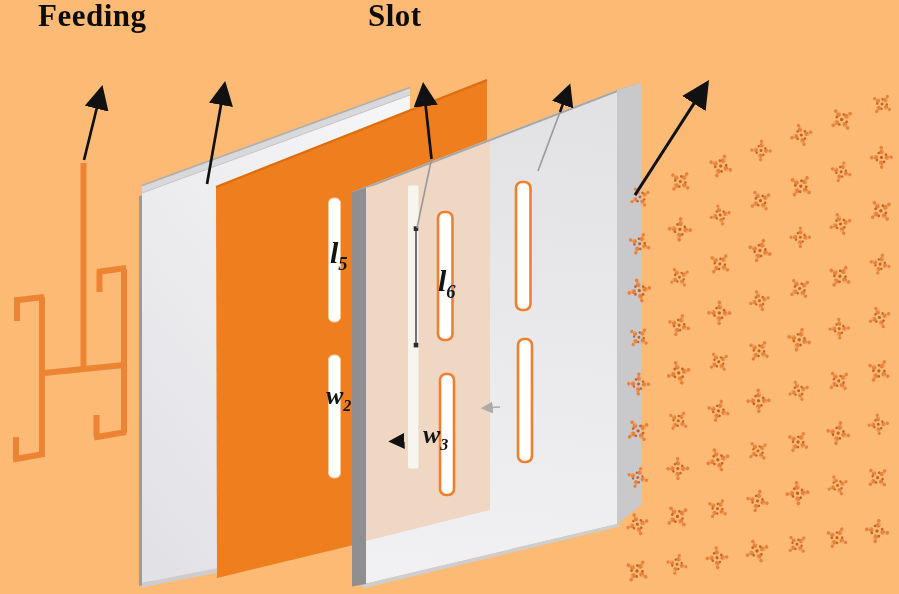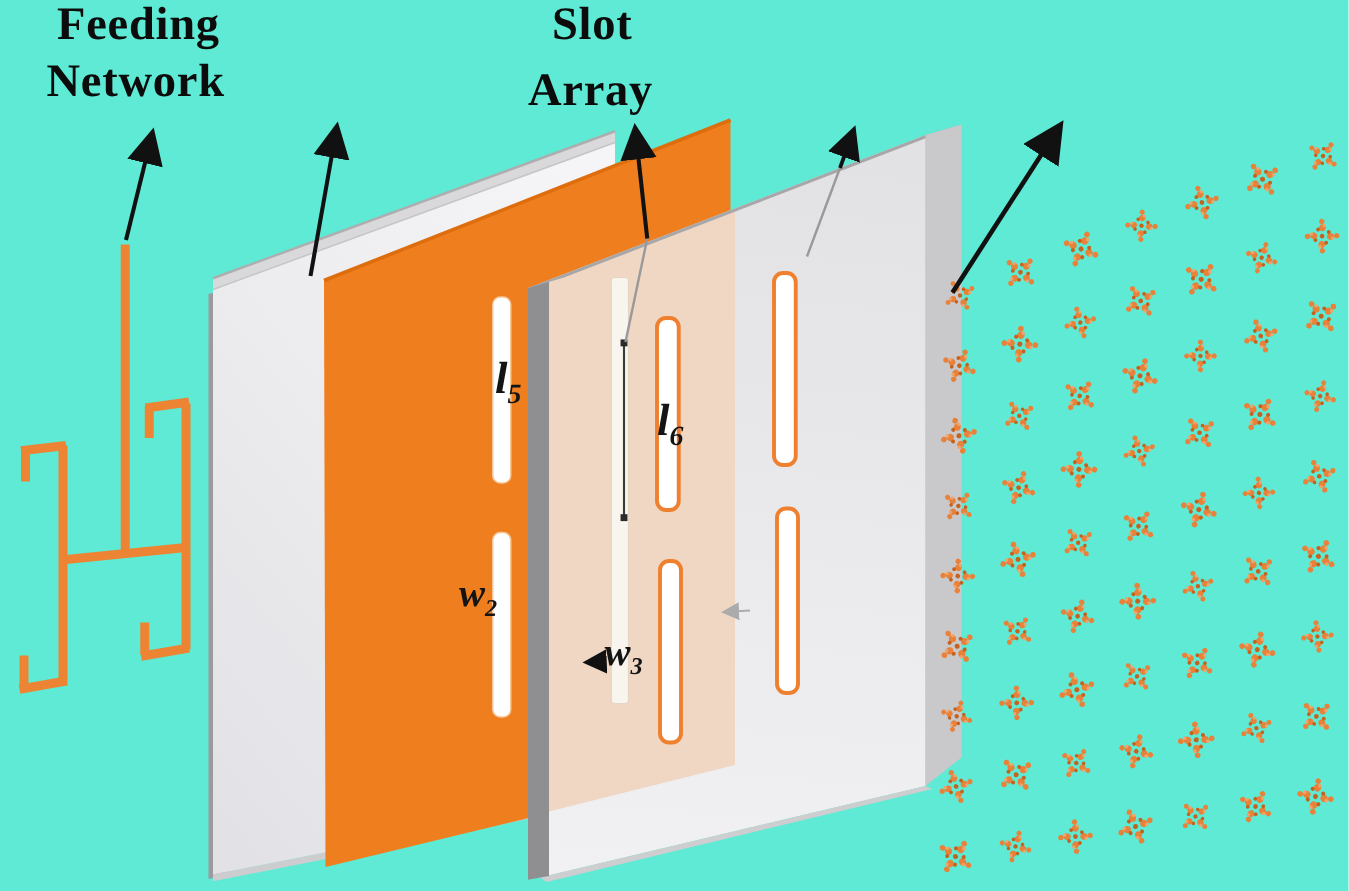--- a/index.html
+++ b/index.html
@@ -1,24 +1,24 @@
 <!DOCTYPE html>
 <html style="--panel-orange: #EF7E1E; --panel-orange-edge: #DE6D0E; --feed-orange: #EC8433; --slot-outline-orange: #EE8030; --substrate-gray: #E9E9EB; --edge-dark-gray: #8F8F91; --beige-tint: #EFD6C1; --pcm-orange: #E8823B; --arrow-black: #111111;"><head>
 <meta charset="utf-8">
 <style>
   html,body{margin:0;padding:0;background:#ffffff;}
-  #stage{position:relative;width:899px;height:594px;overflow:hidden;background:#5eead4;
+  #stage{position:relative;width:899px;height:594px;overflow:hidden;background:#fdba74;
          font-family:"Liberation Serif", serif;}
   #art{position:absolute;left:0;top:0;}
   .lbl{position:absolute;font-weight:bold;color:#0c0c0c;font-size:31px;line-height:34px;
        white-space:nowrap;letter-spacing:0.5px;}
   .dim{position:absolute;font-weight:bold;font-style:italic;color:#141414;font-size:30px;
        line-height:30px;white-space:nowrap;}
   .dim sub{font-size:0.62em;font-style:italic;vertical-align:-22%;}
-  .dim.small{font-size:26px;}
+  .dim.small{font-size:26px;margin-left:20px;}
 </style>
 </head>
 <body>
 
 <div id="stage">
 
   <svg id="art" width="899" height="594" viewBox="0 0 899 594">
     <defs>
       <linearGradient id="g1" x1="0.8" y1="0" x2="0.1" y2="1">
         <stop offset="0" stop-color="#F5F5F7"></stop>
@@ -189,21 +189,19 @@
       <line x1="207" y1="184" x2="224.5" y2="85" stroke="#111" stroke-width="2.7" marker-end="url(#ah)"></line>
       <line x1="417" y1="228" x2="431.5" y2="159" stroke="#999" stroke-width="1.6"></line>
       <line x1="431.5" y1="159" x2="423.5" y2="86" stroke="#111" stroke-width="2.7" marker-end="url(#ah)"></line>
       <line x1="538" y1="171" x2="560" y2="112" stroke="#999" stroke-width="1.6"></line>
       <line x1="560" y1="112" x2="569" y2="87" stroke="#111" stroke-width="2.5" marker-end="url(#ah)"></line>
       <line x1="635" y1="195" x2="706.5" y2="84" stroke="#111" stroke-width="3.1" marker-end="url(#ah)"></line>
     </g>
   </svg>
 
   <div class="lbl" style="left:38px;top:-1px">Feeding</div>
-  <div class="lbl" style="left:31px;top:37px">Network</div>
   <div class="lbl" style="left:368px;top:-1px">Slot</div>
-  <div class="lbl" style="left:352px;top:43px">Array</div>
 
   <div class="dim" style="left:330px;top:238px"><span>l</span><sub>5</sub></div>
   <div class="dim small" style="left:306px;top:381px"><span>w</span><sub>2</sub></div>
   <div class="dim" style="left:438px;top:266px"><span>l</span><sub>6</sub></div>
   <div class="dim small" style="left:403px;top:420px"><span>w</span><sub>3</sub></div>
 </div>
 
 </body></html>

